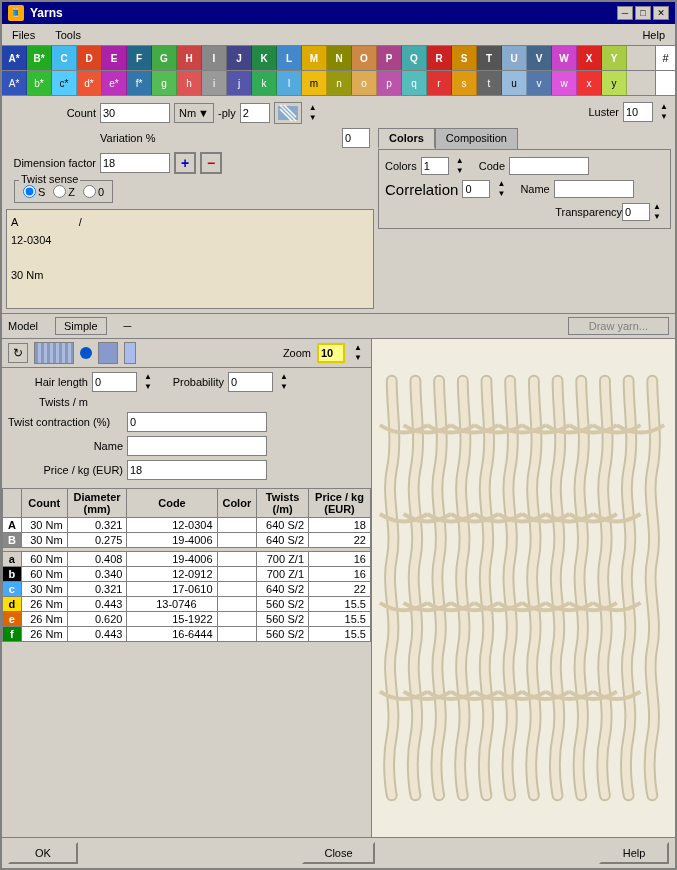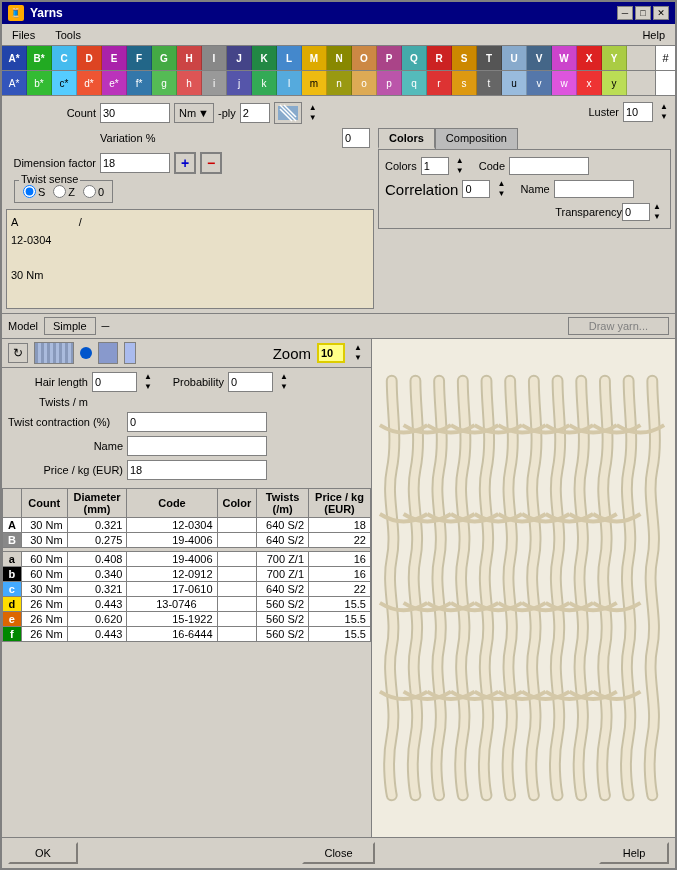--- a/index.html
+++ b/index.html
@@ -176,21 +176,21 @@
       line-height: 1.6;
     }
     
     
     .model-bar {
       display: flex;
       align-items: center;
       padding: 3px 6px;
       background: #d4d0c8;
       border-bottom: 1px solid #808080;
-      gap: 6px;
+      gap: 17px;
     }
     
     .model-btn {
       border: 1px solid #808080;
       background: #d4d0c8;
       padding: 2px 8px;
       font-size: 11px;
       cursor: pointer;
     }
     
@@ -535,21 +535,21 @@
 
         <div style="width:40px; height:22px; background: repeating-linear-gradient(90deg, #8899bb 0px, #8899bb 3px, #aabbdd 3px, #aabbdd 6px); border:1px solid #808080;"></div>
 
         <div style="width:12px; height:12px; border-radius:50%; background:#0055cc;"></div>
 
         <div style="width:20px; height:22px; background:#8899cc; border:1px solid #808080;"></div>
         <div style="width:12px; height:22px; background:#aabbee; border:1px solid #808080;"></div>
 
         <div style="flex:1;"></div>
 
-        <span style="font-size:15px;text-align:center;">Zoom</span>
+        <span style="font-size:11px;text-align:center;">Zoom</span>
         <input style="border: 2px solid rgb(221, 204, 0); background: rgb(255, 255, 136); height: 20px; width: 28px; padding: 0px 2px; font-size: 11px; font-weight: bold;" type="text" value="10">
         <div style="display:flex; flex-direction:column;">
           <button class="spinbox-up">▲</button>
           <button class="spinbox-down">▼</button>
         </div>
       </div>
 
       <div class="fields-area">
 
         <div style="display:flex; align-items:center; margin-bottom:4px; gap:4px;">

